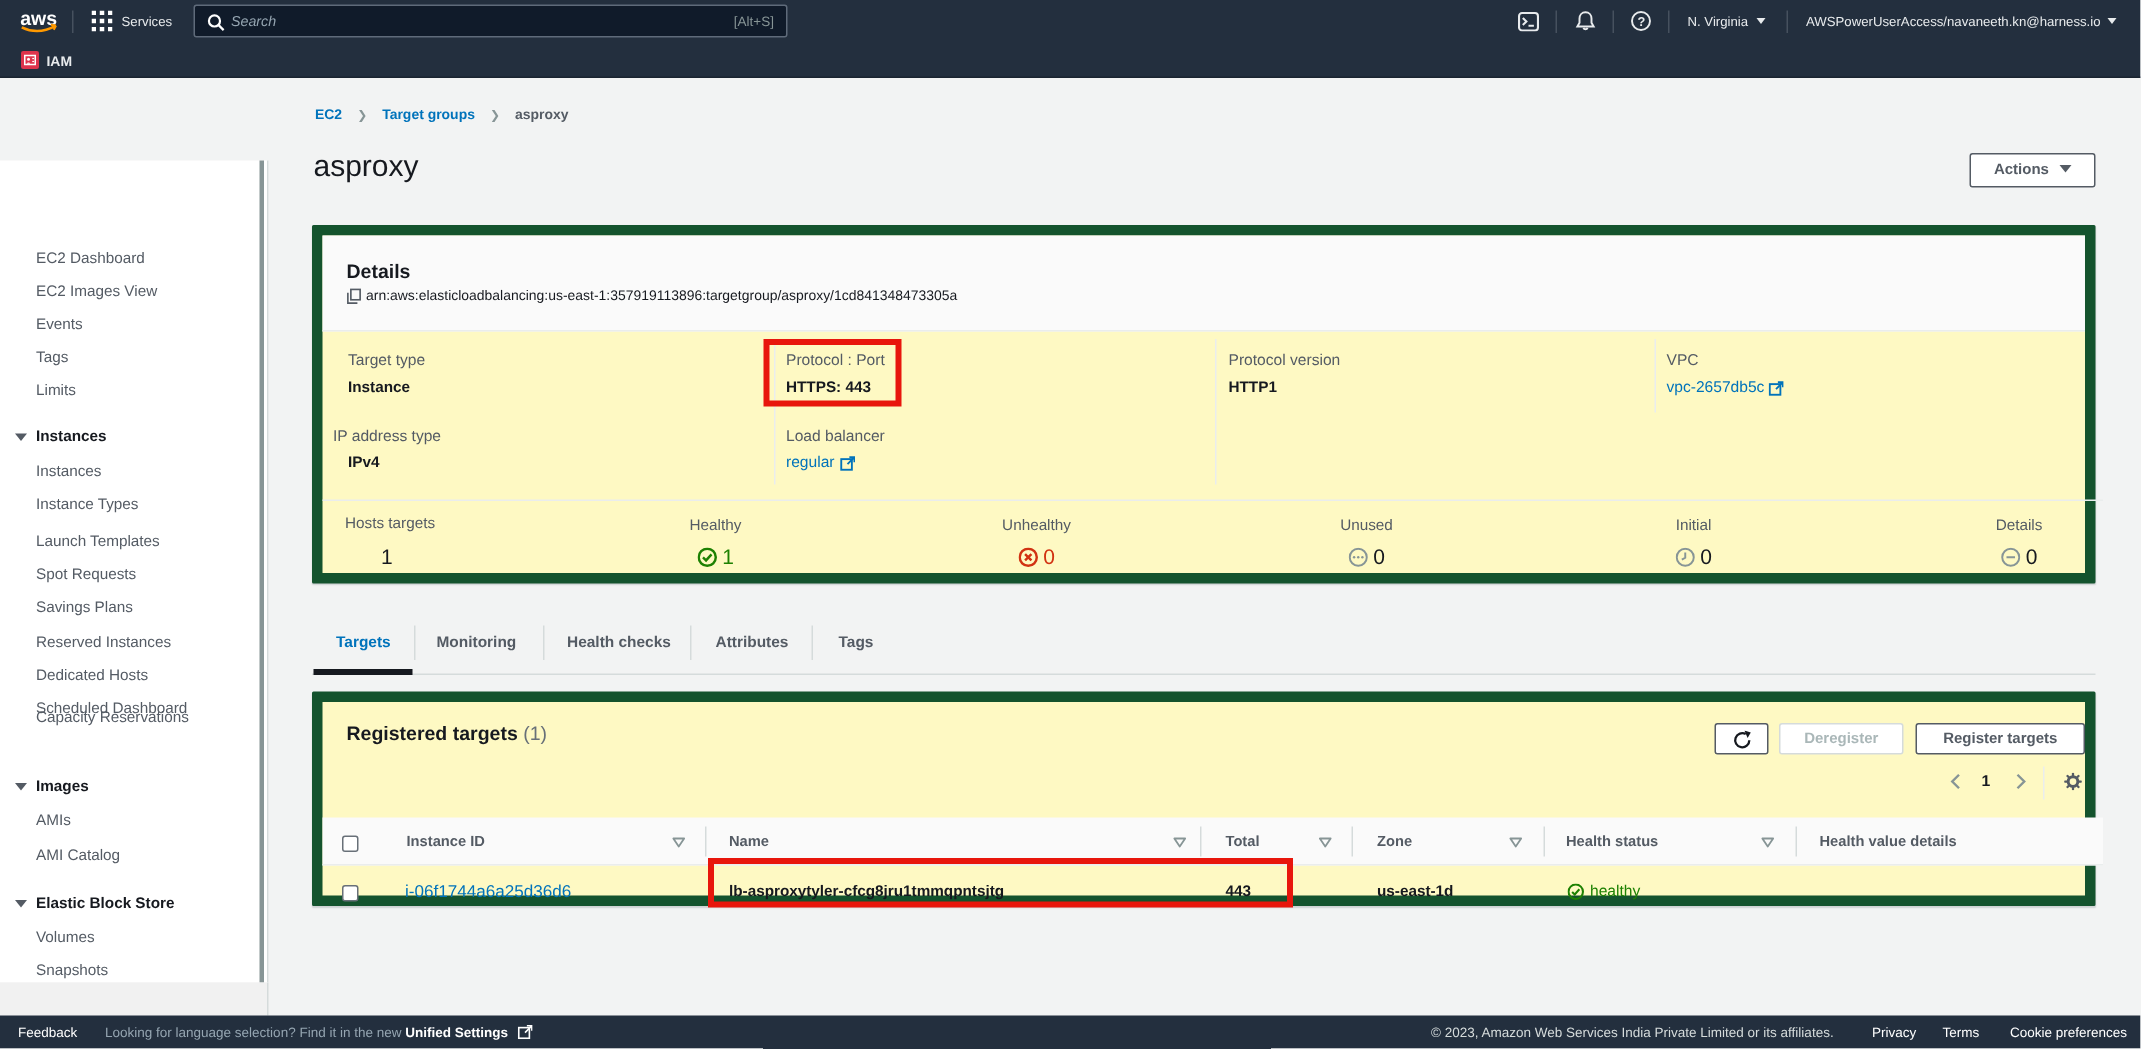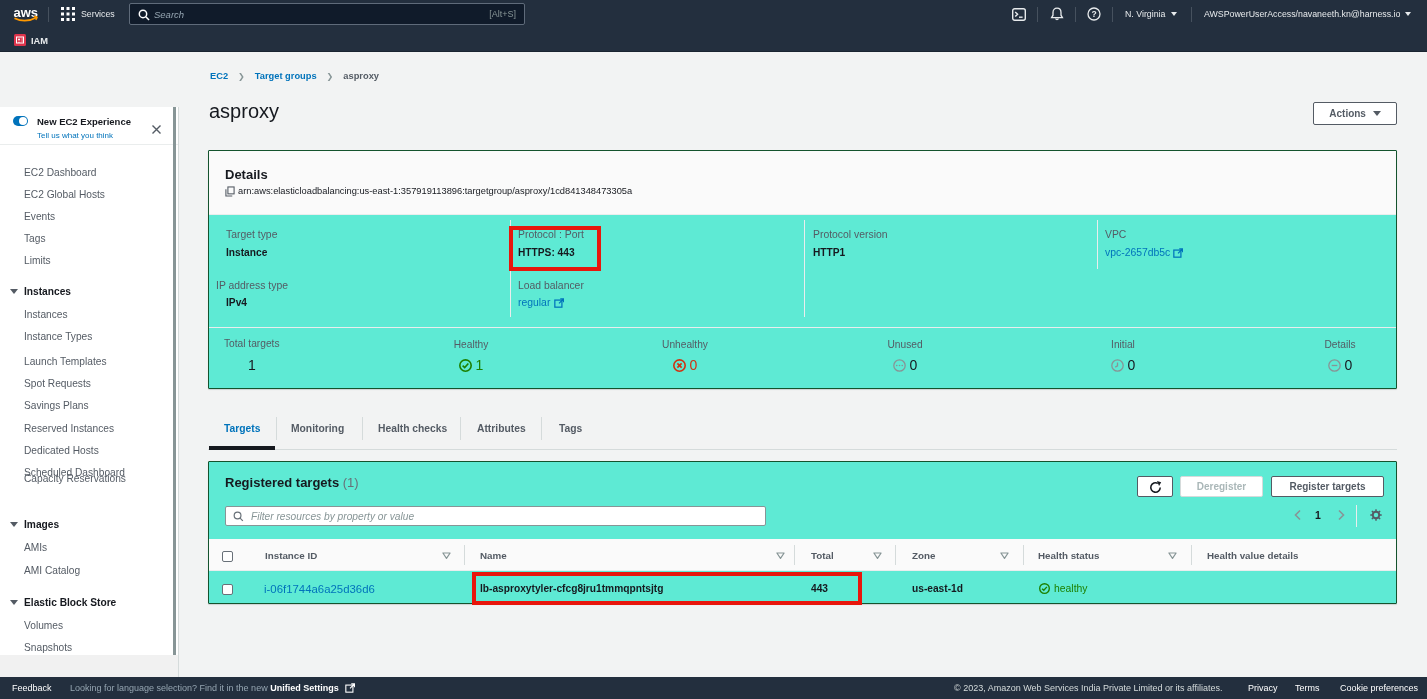--- a/index.html
+++ b/index.html
@@ -24,21 +24,21 @@
 .sbsec .car { position:absolute; left:-14px; top:2.5px; width:0; height:0; border-left:4px solid transparent; border-right:4px solid transparent; border-top:5.5px solid #545b64; }
 
 #footer { position:absolute; left:0; top:677px; width:1427px; height:22px; background:#232f3e; font-size:9px; }
 #footer span { position:absolute; top:6px;text-align:right; }
 
 #crumb { position:absolute; left:210px; top:71px; font-size:9.3px; font-weight:700; color:#0073bb; }
 #crumb .sep { display:inline-block; margin:0 10px; color:#879596; font-weight:400; font-size:8px; }
 #crumb .cur { color:#545b64; }
 #h1 { position:absolute; left:209px; top:100px; font-size:20px; color:#16191f; }
 #actions { position:absolute; left:1313px; top:102px; width:84px; height:23px; background:#fff; border:1px solid #545b64; border-radius:2px; color:#545b64; font-weight:700; font-size:10px; text-align:center; line-height:21px; }
-.card { position:absolute; background:#5eead4; border:1px solid #14532d; border-radius:1px; box-shadow:0 1px 1px 0 rgba(0,28,36,.15); }
+.card { position:absolute; background:#fef9c3; border:7px solid #14532d; border-radius:1px; box-shadow:0 1px 1px 0 rgba(0,28,36,.15); }
 .lbl { color:#545b64; font-size:10.4px; position:absolute; white-space:nowrap; }
 .val { color:#16191f; font-size:10.2px; font-weight:700; position:absolute; white-space:nowrap; }
 .link { color:#0073bb; font-size:10.4px; position:absolute; white-space:nowrap; }
 .vline { position:absolute; width:1px; background:#eaeded; }
 .hline { position:absolute; height:1px; background:#eaeded; }
 .redbox { position:absolute; border:4px solid #e8160c; }
 
 .tab { position:absolute; top:423px; font-size:10.3px; font-weight:700; color:#545b64; white-space:nowrap; }
 .tabdiv { position:absolute; top:417px; width:1px; height:23px; background:#d5dbdb; }
 
@@ -106,33 +106,23 @@
     <rect x="2.5" y="3" width="7" height="6" fill="none" stroke="#ffffff" stroke-width="1"></rect>
     <circle cx="5" cy="5.5" r="1" fill="#ffffff"></circle>
       <path d="M3.8 8.5 a1.3 1.3 0 0 1 2.4 0" fill="#ffffff"></path>
     <line x1="7.5" y1="5" x2="8.7" y2="5" stroke="#ffffff" stroke-width="0.8"></line>
       <line x1="7.5" y1="7" x2="8.7" y2="7" stroke="#ffffff" stroke-width="0.8"></line>
   </svg>
   <span class="navtxt" style="left:31px;top:8px;font-weight:700;font-size:9.3px">IAM</span>
 </div>
 
 <div id="sidebar">
-  <div id="sbhead">
-    <div class="abs" style="left:13px;top:9px;width:15px;height:10px;background:#0073bb;border-radius:5px">
-      <div class="abs" style="right:1px;top:1px;width:8px;height:8px;background:#fff;border-radius:50%"></div>
-    </div>
-    <span class="abs" style="left:37px;top:9px;font-size:9.5px;font-weight:700;color:#16191f">New EC2 Experience</span>
-    <span class="abs" style="left:37px;top:24px;font-size:8px;color:#0073bb">Tell us what you think</span>
-    <svg class="abs" style="left:151px;top:17px" width="11" height="11" viewBox="0 0 11 11">
-        <path d="M1.5 1.5 L9.5 9.5 M9.5 1.5 L1.5 9.5" stroke="#545b64" stroke-width="1.4"></path>
-      </svg>
-  </div>
   <div class="thumb"></div>
   <span class="sbitem" style="top:60px">EC2 Dashboard</span>
-  <span class="sbitem" style="top:82px">EC2 Global Hosts</span>
+  <span class="sbitem" style="top:82px">EC2 Images View</span>
   <span class="sbitem" style="top:104px">Events</span>
   <span class="sbitem" style="top:126px">Tags</span>
   <span class="sbitem" style="top:148px">Limits</span>
   <span class="sbsec" style="top:179px"><i class="car"></i>Instances</span>
   <span class="sbitem" style="top:202px">Instances</span>
   <span class="sbitem" style="top:224px">Instance Types</span>
   <span class="sbitem" style="top:249px">Launch Templates</span>
   <span class="sbitem" style="top:271px">Spot Requests</span>
   <span class="sbitem" style="top:293px">Savings Plans</span>
   <span class="sbitem" style="top:316px">Reserved Instances</span>
@@ -197,21 +187,21 @@
 
   <span class="lbl" style="left:896px;top:78px">VPC</span>
   <span class="link" style="left:896px;top:96px">vpc-2657db5c</span>
   <svg class="abs" style="left:964px;top:97px" width="10" height="10" viewBox="0 0 12 12">
       <rect x="1" y="2.5" width="8.5" height="8.5" fill="none" stroke="#0073bb" stroke-width="1.5"></rect>
       <path d="M6 6.5 L11 1.5 M7.5 1 H11.5 V5" fill="none" stroke="#0073bb" stroke-width="1.5"></path>
     </svg>
 
   <div class="hline" style="left:0;top:176px;width:1187px"></div>
 
-  <span class="lbl" style="left:15px;top:187px;font-size:10.2px">Total targets</span>
+  <span class="lbl" style="left:15px;top:187px;font-size:10.2px">Hosts targets</span>
   <span class="abs" style="left:39px;top:206px;font-size:14px;color:#16191f">1</span>
 
   <div class="abs" style="left:202px;top:183px;width:120px;text-align:center"><span style="font-size:10.2px;color:#545b64">Healthy</span></div>
   <div class="abs" style="left:202px;top:206px;width:120px;text-align:center;color:#1d8102;font-size:14px">
     <svg width="13" height="13" viewBox="0 0 16 16" style="vertical-align:-2px">
         <circle cx="8" cy="8" r="7" fill="none" stroke="#1d8102" stroke-width="2"></circle>
         <path d="M4.5 8.2 L7 10.6 L11.5 5.6" fill="none" stroke="#1d8102" stroke-width="2"></path>
       </svg> 1
   </div>
 
@@ -268,27 +258,20 @@
 
   <div class="abs" style="left:928px;top:14px;width:36px;height:21px;border:1px solid #545b64;border-radius:2px;background:#fff">
     <svg class="abs" style="left:11px;top:4px" width="13" height="13" viewBox="0 0 16 16">
         <path d="M13.8 8 A5.8 5.8 0 1 1 10.9 2.95" fill="none" stroke="#16191f" stroke-width="1.9"></path>
         <path d="M9.8 0 L15 1.6 L12.4 6.2 Z" fill="#16191f"></path>
       </svg>
   </div>
   <div class="abs" style="left:971px;top:14px;width:83px;height:21px;border:1px solid #d5dbdb;border-radius:2px;background:#fff;text-align:center;font-size:10px;font-weight:700;color:#aab7b8;line-height:20px">Deregister</div>
   <div class="abs" style="left:1062px;top:14px;width:113px;height:21px;border:1px solid #545b64;border-radius:2px;background:#fff;text-align:center;font-size:10px;font-weight:700;color:#545b64;line-height:20px">Register targets</div>
 
-  <div class="abs" style="left:16px;top:44px;width:541px;height:20px;border:1px solid #879596;border-radius:2px;background:#fff">
-    <svg class="abs" style="left:7px;top:4px" width="11" height="11" viewBox="0 0 13 13">
-        <circle cx="5.4" cy="5.4" r="4" fill="none" stroke="#687078" stroke-width="1.4"></circle>
-        <line x1="8.4" y1="8.4" x2="11.6" y2="11.6" stroke="#687078" stroke-width="1.4"></line>
-      </svg>
-    <span class="abs" style="left:25px;top:4px;font-size:10.2px;font-style:italic;color:#879596">Filter resources by property or value</span>
-  </div>
 
   <svg class="abs" style="left:1084px;top:47px" width="10" height="12" viewBox="0 0 10 12">
       <path d="M7 1.5 L2.5 6 L7 10.5" fill="none" stroke="#879596" stroke-width="1.6"></path>
     </svg>
   <span class="abs" style="left:1106px;top:47px;font-size:10.5px;font-weight:700;color:#16191f">1</span>
   <svg class="abs" style="left:1127px;top:47px" width="10" height="12" viewBox="0 0 10 12">
       <path d="M3 1.5 L7.5 6 L3 10.5" fill="none" stroke="#879596" stroke-width="1.6"></path>
     </svg>
   <div class="vline" style="left:1147px;top:43px;height:22px;background:#eaeded"></div>
   <svg class="abs" style="left:1161px;top:47px" width="12" height="12" viewBox="0 0 16 16">

